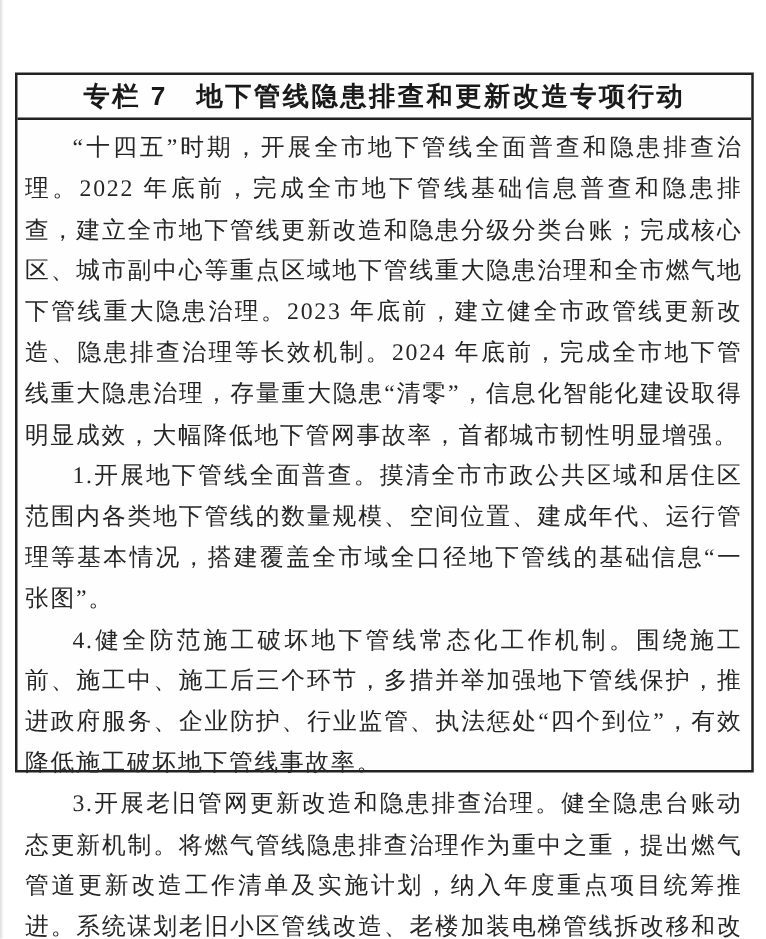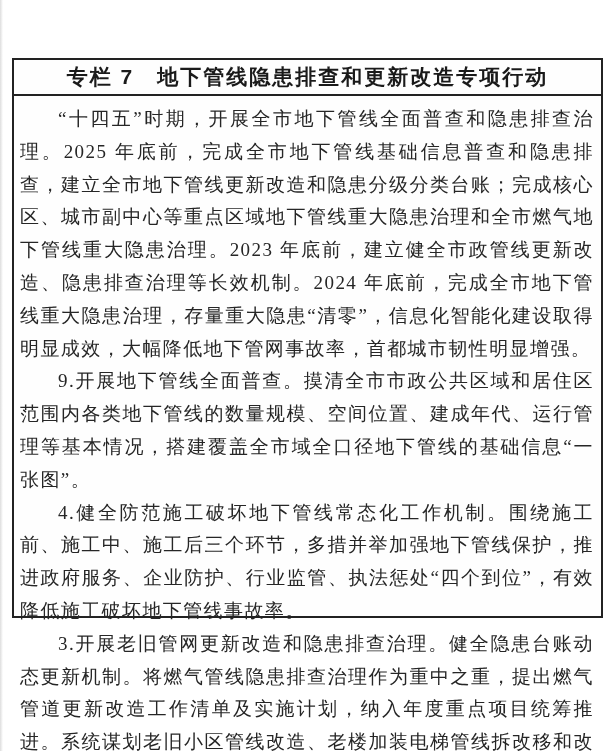--- a/index.html
+++ b/index.html
@@ -59,19 +59,19 @@
   }
 </style>
 </head>
 <body>
 
 <div class="page-edge-shadow"></div>
 
 <div class="panel">
   <div class="panel-title">专栏 7　地下管线隐患排查和更新改造专项行动</div>
   <div class="panel-body">
-    <p>“十四五”时期，开展全市地下管线全面普查和隐患排查治理。2025 年底前，完成全市地下管线基础信息普查和隐患排查，建立全市地下管线更新改造和隐患分级分类台账；完成核心区、城市副中心等重点区域地下管线重大隐患治理和全市燃气地下管线重大隐患治理。2023 年底前，建立健全市政管线更新改造、隐患排查治理等长效机制。2024 年底前，完成全市地下管线重大隐患治理，存量重大隐患“清零”，信息化智能化建设取得明显成效，大幅降低地下管网事故率，首都城市韧性明显增强。</p>
-    <p>9.开展地下管线全面普查。摸清全市市政公共区域和居住区范围内各类地下管线的数量规模、空间位置、建成年代、运行管理等基本情况，搭建覆盖全市域全口径地下管线的基础信息“一张图”。</p>
+    <p>“十四五”时期，开展全市地下管线全面普查和隐患排查治理。2022 年底前，完成全市地下管线基础信息普查和隐患排查，建立全市地下管线更新改造和隐患分级分类台账；完成核心区、城市副中心等重点区域地下管线重大隐患治理和全市燃气地下管线重大隐患治理。2023 年底前，建立健全市政管线更新改造、隐患排查治理等长效机制。2024 年底前，完成全市地下管线重大隐患治理，存量重大隐患“清零”，信息化智能化建设取得明显成效，大幅降低地下管网事故率，首都城市韧性明显增强。</p>
+    <p>1.开展地下管线全面普查。摸清全市市政公共区域和居住区范围内各类地下管线的数量规模、空间位置、建成年代、运行管理等基本情况，搭建覆盖全市域全口径地下管线的基础信息“一张图”。</p>
     <p>4.健全防范施工破坏地下管线常态化工作机制。围绕施工前、施工中、施工后三个环节，多措并举加强地下管线保护，推进政府服务、企业防护、行业监管、执法惩处“四个到位”，有效降低施工破坏地下管线事故率。</p>
     <p>3.开展老旧管网更新改造和隐患排查治理。健全隐患台账动态更新机制。将燃气管线隐患排查治理作为重中之重，提出燃气管道更新改造工作清单及实施计划，纳入年度重点项目统筹推进。系统谋划老旧小区管线改造、老楼加装电梯管线拆改移和改造后管理维护工作，协助做好中央单位在京老旧小区红线外管线改造等工作。</p>
 
   </div>
 </div>
 
 </body></html>

